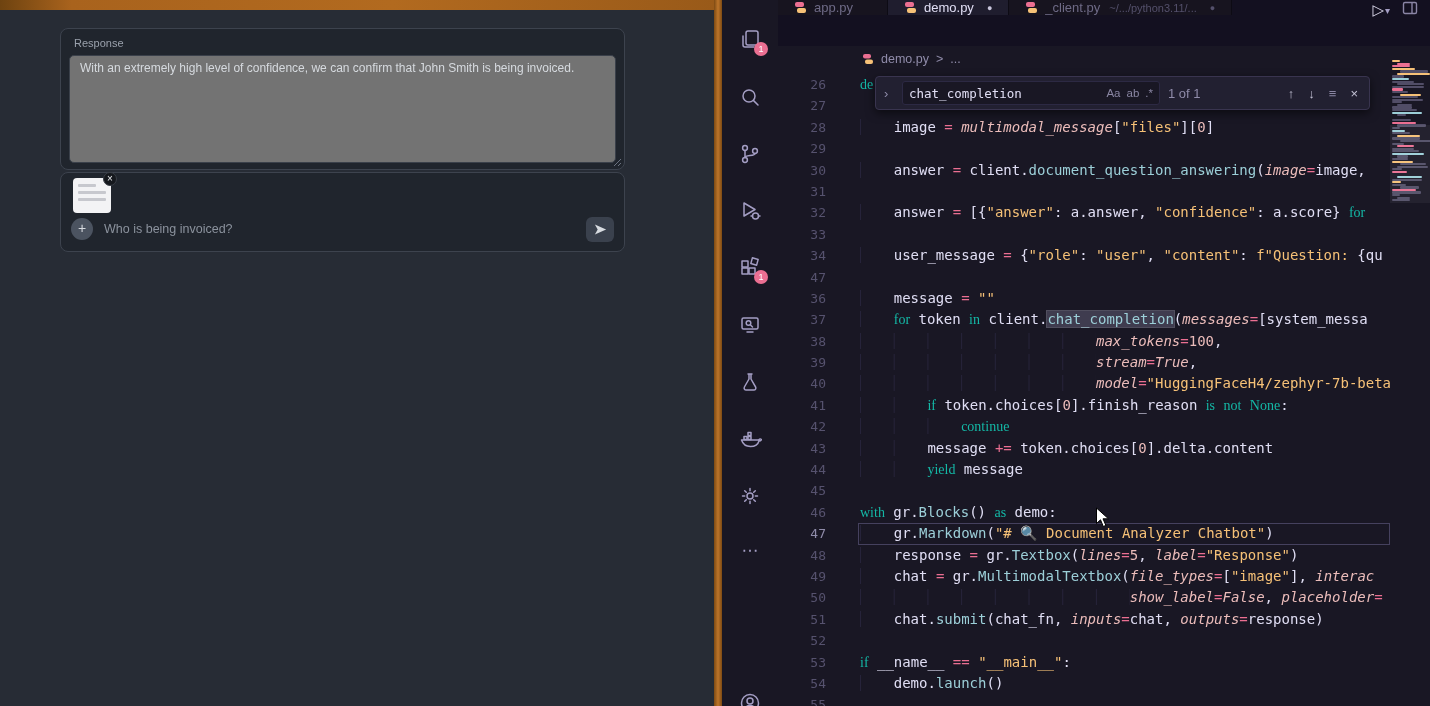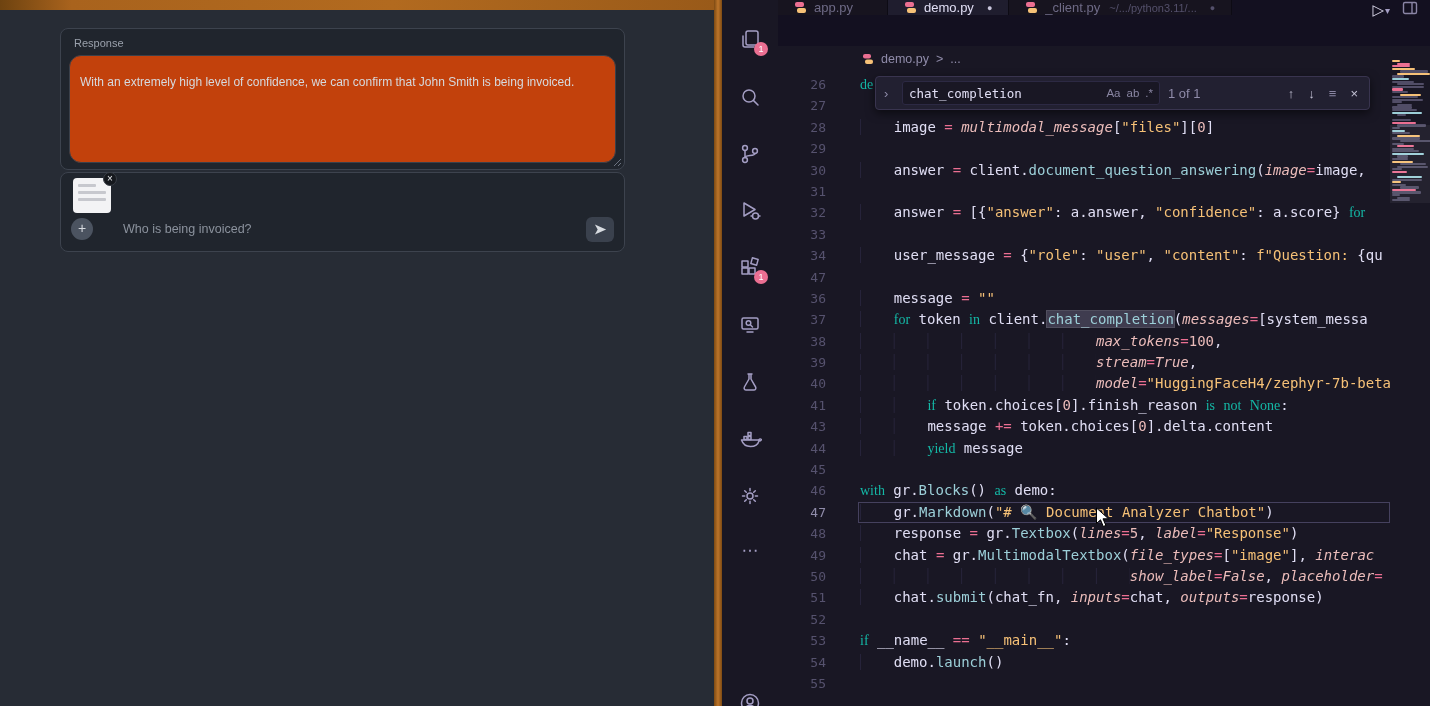--- a/index.html
+++ b/index.html
@@ -10,36 +10,36 @@
   .left-pane { position:absolute; left:0; top:0; width:714px; height:706px; background:#272c35; }
   .top-strip { position:absolute; left:0; top:0; width:714px; height:10px;
     background:linear-gradient(90deg,#6e4310 0%,#a9631d 10%,#b26a1f 55%,#995a19 100%); }
   .pane-divider { position:absolute; left:714px; top:0; width:8px; height:706px;
     background:linear-gradient(90deg,#7d4a13,#bd752a 50%,#7d4a13); }
 
   .card { position:absolute; background:#20252d; border:1px solid #3d434e; border-radius:8px; }
   .resp-card { left:60px; top:28px; width:565px; height:142px; }
   .resp-label { position:absolute; left:13px; top:8px; font-size:11px; color:#9aa1ac; }
   .resp-area { position:absolute; left:8px; top:26px; right:8px; bottom:6px;
-    background:#c2410c; border:1px solid #3a404a; border-radius:12px;
-    color:#d6dadf; font-size:12px; line-height:16px; padding:18px 10px; }
+    background:#737373; border:1px solid #3a404a; border-radius:5px;
+    color:#d6dadf; font-size:12px; line-height:16px; padding:4px 10px; }
   .resize-grip { position:absolute; right:2px; bottom:2px; }
 
   .chat-card { left:60px; top:172px; width:565px; height:80px; }
   .thumb { position:absolute; left:12px; top:5px; width:38px; height:35px;
     background:#f3f3f5; border-radius:4px; }
   .thumb i { display:block; height:3px; background:#c7c8ce; margin:4px 5px 0 5px; border-radius:1px; }
   .thumb i:first-child { margin-top:6px; width:18px; }
   .thumb-close { position:absolute; right:-6px; top:-6px; width:14px; height:14px; border-radius:50%;
     background:#15181d; border:1px solid #3a3f47; color:#e5e7eb; font-size:10px; line-height:12px;
     text-align:center; cursor:pointer; }
   .chat-row { position:absolute; left:0; right:0; bottom:8px; height:28px; }
   .plus-btn { position:absolute; left:10px; top:3px; width:22px; height:22px; border-radius:50%;
     background:#4b5360; color:#d7dbe0; font-size:14px; line-height:21px; text-align:center; }
-  .chat-placeholder { position:absolute; left:43px; top:7px; font-size:12.5px; color:#8b929d;margin-left:19px; }
+  .chat-placeholder { position:absolute; left:43px; top:7px; font-size:12.5px; color:#8b929d; }
   .send-btn { position:absolute; right:10px; top:2px; width:28px; height:25px; border-radius:6px;
     background:#3a414d; display:flex; align-items:center; justify-content:center; }
 
   
   .right-pane { position:absolute; left:722px; top:0; width:708px; height:706px; background:#191724; overflow:hidden; }
 
   .activity-bar { position:absolute; left:0; top:0; width:56px; height:100%; background:#191724;
     display:flex; flex-direction:column; align-items:center; padding-top:28px; gap:33px; }
   .ab-item { position:relative; width:24px; height:24px; color:#a49ec4; flex:0 0 auto; }
   .ab-item svg { stroke:#a49ec4; fill:none; stroke-width:1.5; stroke-linecap:round; stroke-linejoin:round; }
@@ -279,20 +279,21 @@
         <div class="ln"><div class="gut">32</div><div class="src"><span class="ind">    </span><span class="txt">answer </span><span class="op">= </span><span class="txt">[{</span><span class="str">"answer"</span><span class="txt">: a.answer, </span><span class="str">"confidence"</span><span class="txt">: a.score} </span><span class="kw">for</span></div></div>
         <div class="ln"><div class="gut">33</div><div class="src"></div></div>
         <div class="ln"><div class="gut">34</div><div class="src"><span class="ind">    </span><span class="txt">user_message </span><span class="op">= </span><span class="txt">{</span><span class="str">"role"</span><span class="txt">: </span><span class="str">"user"</span><span class="txt">, </span><span class="str">"content"</span><span class="txt">: </span><span class="str">f"Question: </span><span class="txt">{qu</span></div></div>
         <div class="ln"><div class="gut">47</div><div class="src"></div></div>
         <div class="ln"><div class="gut">36</div><div class="src"><span class="ind">    </span><span class="txt">message </span><span class="op">= </span><span class="str">""</span></div></div>
         <div class="ln"><div class="gut">37</div><div class="src"><span class="ind">    </span><span class="kw">for</span><span class="txt"> token </span><span class="kw">in</span><span class="txt"> client.</span><span class="match">chat_completion</span><span class="txt">(</span><span class="prm">messages</span><span class="op">=</span><span class="txt">[system_messa</span></div></div>
         <div class="ln"><div class="gut">38</div><div class="src"><span class="ind">                            </span><span class="prm">max_tokens</span><span class="op">=</span><span class="num">100</span><span class="txt">,</span></div></div>
         <div class="ln"><div class="gut">39</div><div class="src"><span class="ind">                            </span><span class="prm">stream</span><span class="op">=</span><span class="bool">True</span><span class="txt">,</span></div></div>
         <div class="ln"><div class="gut">40</div><div class="src"><span class="ind">                            </span><span class="prm">model</span><span class="op">=</span><span class="str">"HuggingFaceH4/zephyr-7b-beta</span></div></div>
         <div class="ln"><div class="gut">41</div><div class="src"><span class="ind">        </span><span class="kw">if</span><span class="txt"> token.choices[</span><span class="num">0</span><span class="txt">].finish_reason </span><span class="kw">is</span><span class="txt"> </span><span class="kw">not</span><span class="txt"> </span><span class="kw">None</span><span class="txt">:</span></div></div>
+        <div class="ln"><div class="gut">42</div><div class="src"><span class="ind">            </span><span class="kw">continue</span></div></div>
         <div class="ln"><div class="gut">43</div><div class="src"><span class="ind">        </span><span class="txt">message </span><span class="op">+= </span><span class="txt">token.choices[</span><span class="num">0</span><span class="txt">].delta.content</span></div></div>
         <div class="ln"><div class="gut">44</div><div class="src"><span class="ind">        </span><span class="kw">yield</span><span class="txt"> message</span></div></div>
         <div class="ln"><div class="gut">45</div><div class="src"></div></div>
         <div class="ln"><div class="gut">46</div><div class="src"><span class="kw">with</span><span class="txt"> gr.</span><span class="fn">Blocks</span><span class="txt">() </span><span class="kw">as</span><span class="txt"> demo:</span></div></div>
         <div class="ln cur"><div class="gut">47</div><div class="src"><span class="ind">    </span><span class="txt">gr.</span><span class="fn">Markdown</span><span class="txt">(</span><span class="str">"# 🔍 Document Analyzer Chatbot"</span><span class="txt">)</span></div></div>
         <div class="ln"><div class="gut">48</div><div class="src"><span class="ind">    </span><span class="txt">response </span><span class="op">= </span><span class="txt">gr.</span><span class="fn">Textbox</span><span class="txt">(</span><span class="prm">lines</span><span class="op">=</span><span class="num">5</span><span class="txt">, </span><span class="prm">label</span><span class="op">=</span><span class="str">"Response"</span><span class="txt">)</span></div></div>
         <div class="ln"><div class="gut">49</div><div class="src"><span class="ind">    </span><span class="txt">chat </span><span class="op">= </span><span class="txt">gr.</span><span class="fn">MultimodalTextbox</span><span class="txt">(</span><span class="prm">file_types</span><span class="op">=</span><span class="txt">[</span><span class="str">"image"</span><span class="txt">], </span><span class="prm">interac</span></div></div>
         <div class="ln"><div class="gut">50</div><div class="src"><span class="ind">                                </span><span class="prm">show_label</span><span class="op">=</span><span class="bool">False</span><span class="txt">, </span><span class="prm">placeholder</span><span class="op">=</span></div></div>
         <div class="ln"><div class="gut">51</div><div class="src"><span class="ind">    </span><span class="txt">chat.</span><span class="fn">submit</span><span class="txt">(chat_fn, </span><span class="prm">inputs</span><span class="op">=</span><span class="txt">chat, </span><span class="prm">outputs</span><span class="op">=</span><span class="txt">response)</span></div></div>
         <div class="ln"><div class="gut">52</div><div class="src"></div></div>

